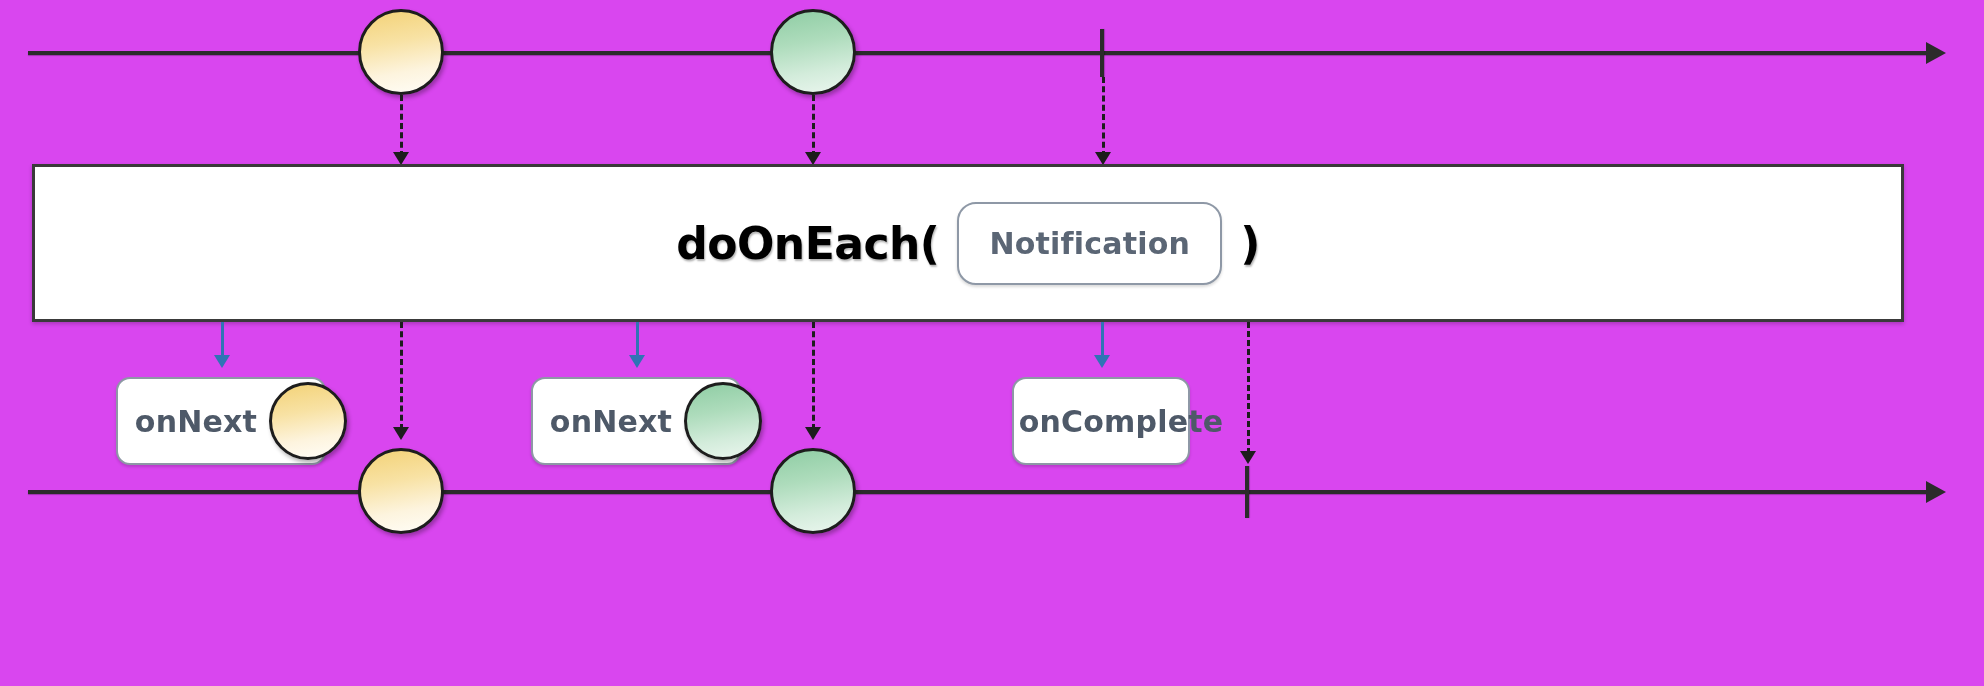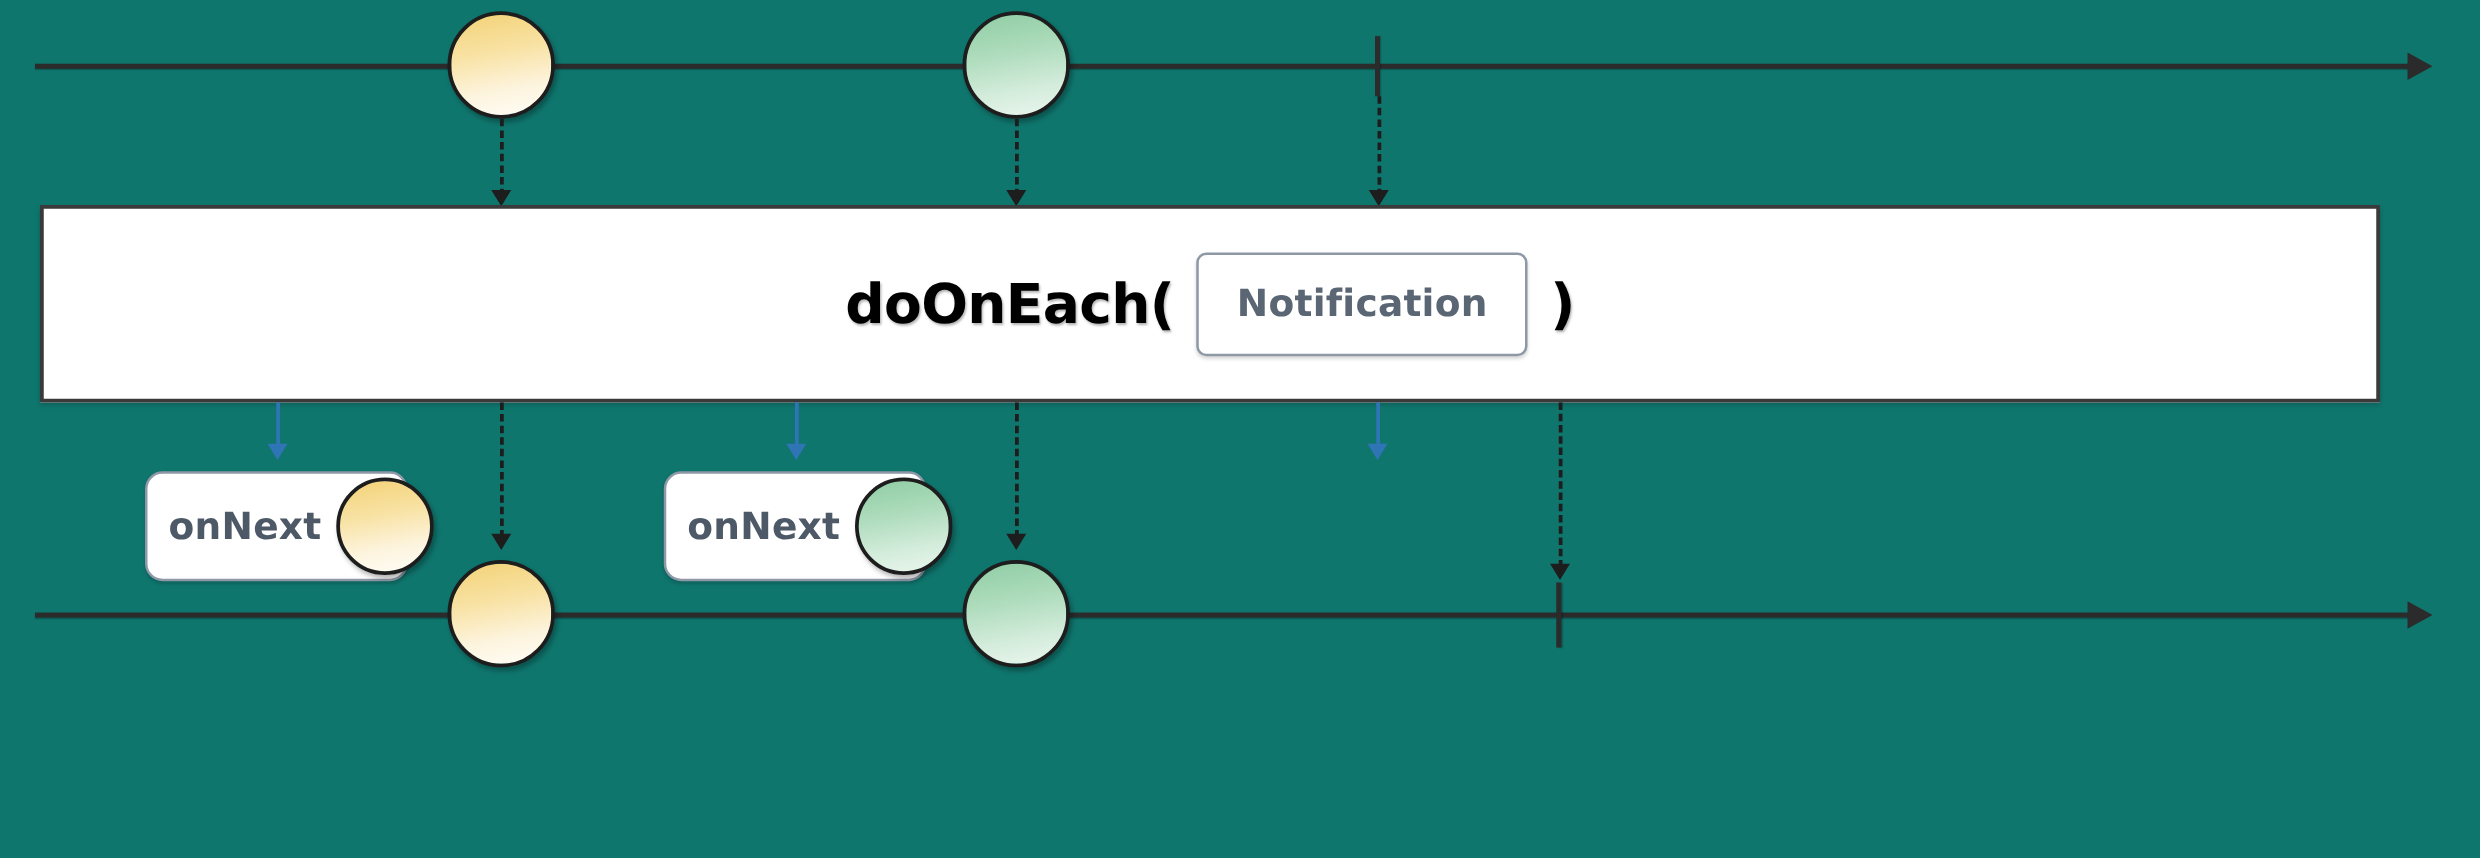--- a/index.html
+++ b/index.html
@@ -8,21 +8,21 @@
     padding: 0;
     background: #ffffff;
   }
   body {
     font-family: "DejaVu Sans", "Liberation Sans", sans-serif;
   }
   #diagram {
     position: relative;
     width: 1984px;
     height: 686px;
-    background: #0f766e;
+    background: #d946ef;
     overflow: hidden;
   }
 
   
   .timeline {
     position: absolute;
     height: 4px;
     background: #2b2b2b;
     box-shadow: 0 1px 1px rgba(0,0,0,0.28);
   }
@@ -106,21 +106,21 @@
   .operator-name, .operator-paren {
     font-size: 44px;
     font-weight: 700;
     color: #000000;
     letter-spacing: -0.5px;
     text-shadow: 1px 2px 2px rgba(0,0,0,0.30);
     white-space: nowrap;
   }
   .notification-chip {
     border: 2px solid #8e98a6;
-    border-radius: 8px;
+    border-radius: 19px;
     background: #ffffff;
     padding: 22px 30px;
     box-shadow: 0 2px 3px rgba(0,0,0,0.15);
   }
   .notification-text {
     font-size: 30px;
     font-weight: 700;
     color: #5b6675;
     letter-spacing: 0.2px;
     white-space: nowrap;
@@ -212,20 +212,23 @@
   <div class="pill" style="left:116px; top:377px; width:210px; height:88px;">
     <span class="pill-text">onNext</span>
     <span class="pill-marble marble-yellow"></span>
   </div>
 
   <div class="pill" style="left:531px; top:377px; width:210px; height:88px;">
     <span class="pill-text">onNext</span>
     <span class="pill-marble marble-green"></span>
   </div>
 
+  <div class="pill" style="left:1012px; top:377px; width:178px; height:88px;">
+    <span class="pill-text">onComplete</span>
+  </div>
 
   <div class="timeline" style="left:28px; top:490px; width:1900px;"></div>
   <div class="timeline-arrow" style="left:1926px; top:481px;"></div>
 
   <div class="tick" style="left:1245px; top:466px; height:52px;"></div>
 
   <div class="marble marble-yellow" style="left:358px; top:448px; width:86px; height:86px;"></div>
   <div class="marble marble-green" style="left:770px; top:448px; width:86px; height:86px;"></div>
 
 </div>

